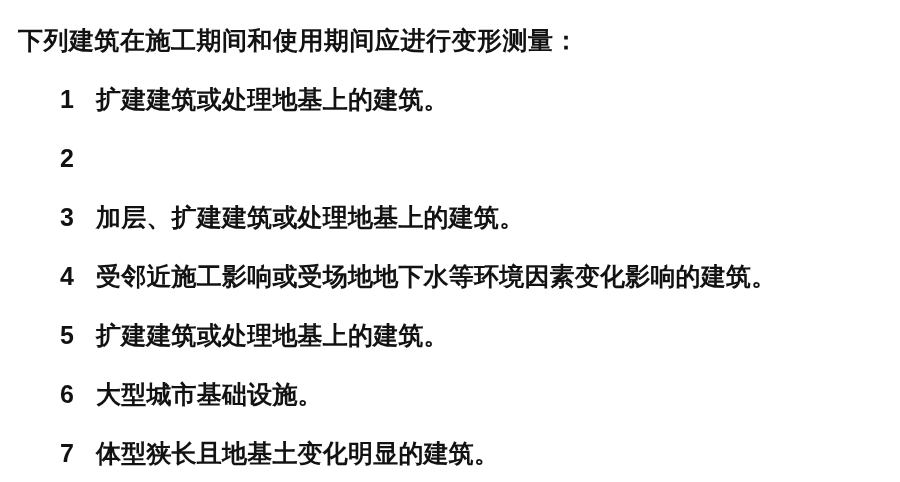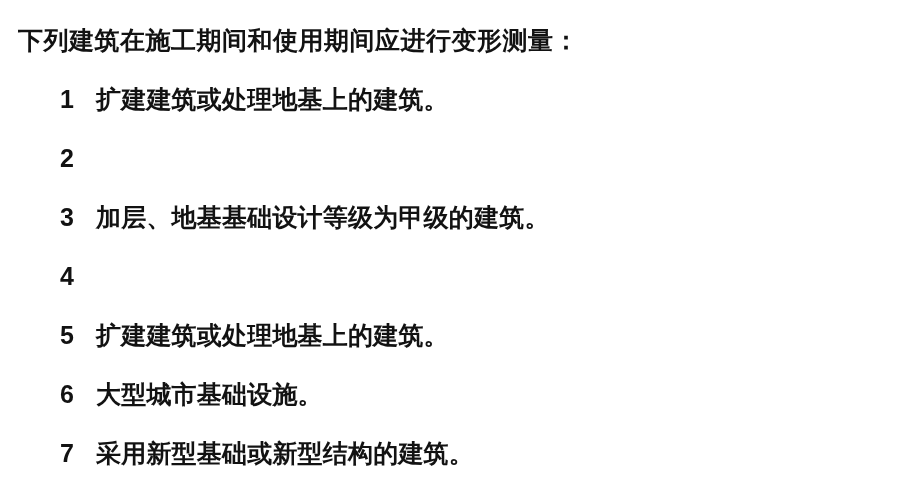--- a/index.html
+++ b/index.html
@@ -59,31 +59,32 @@
   <div class="req-list">
     <div class="req-item">
       <span class="item-number">1</span>
       <span class="item-text">扩建建筑或处理地基上的建筑。</span>
     </div>
     <div class="req-item">
       <span class="item-number">2</span>
     </div>
     <div class="req-item">
       <span class="item-number">3</span>
-      <span class="item-text">加层、地基基础设计等级为甲级的建筑。</span>
+      <span class="item-text">加层、扩建建筑或处理地基上的建筑。</span>
     </div>
     <div class="req-item">
       <span class="item-number">4</span>
+      <span class="item-text">受邻近施工影响或受场地地下水等环境因素变化影响的建筑。</span>
     </div>
     <div class="req-item">
       <span class="item-number">5</span>
       <span class="item-text">扩建建筑或处理地基上的建筑。</span>
     </div>
     <div class="req-item">
       <span class="item-number">6</span>
       <span class="item-text">大型城市基础设施。</span>
     </div>
     <div class="req-item">
       <span class="item-number">7</span>
-      <span class="item-text">采用新型基础或新型结构的建筑。</span>
+      <span class="item-text">体型狭长且地基土变化明显的建筑。</span>
     </div>
   </div>
 </div>
 
 </body></html>

